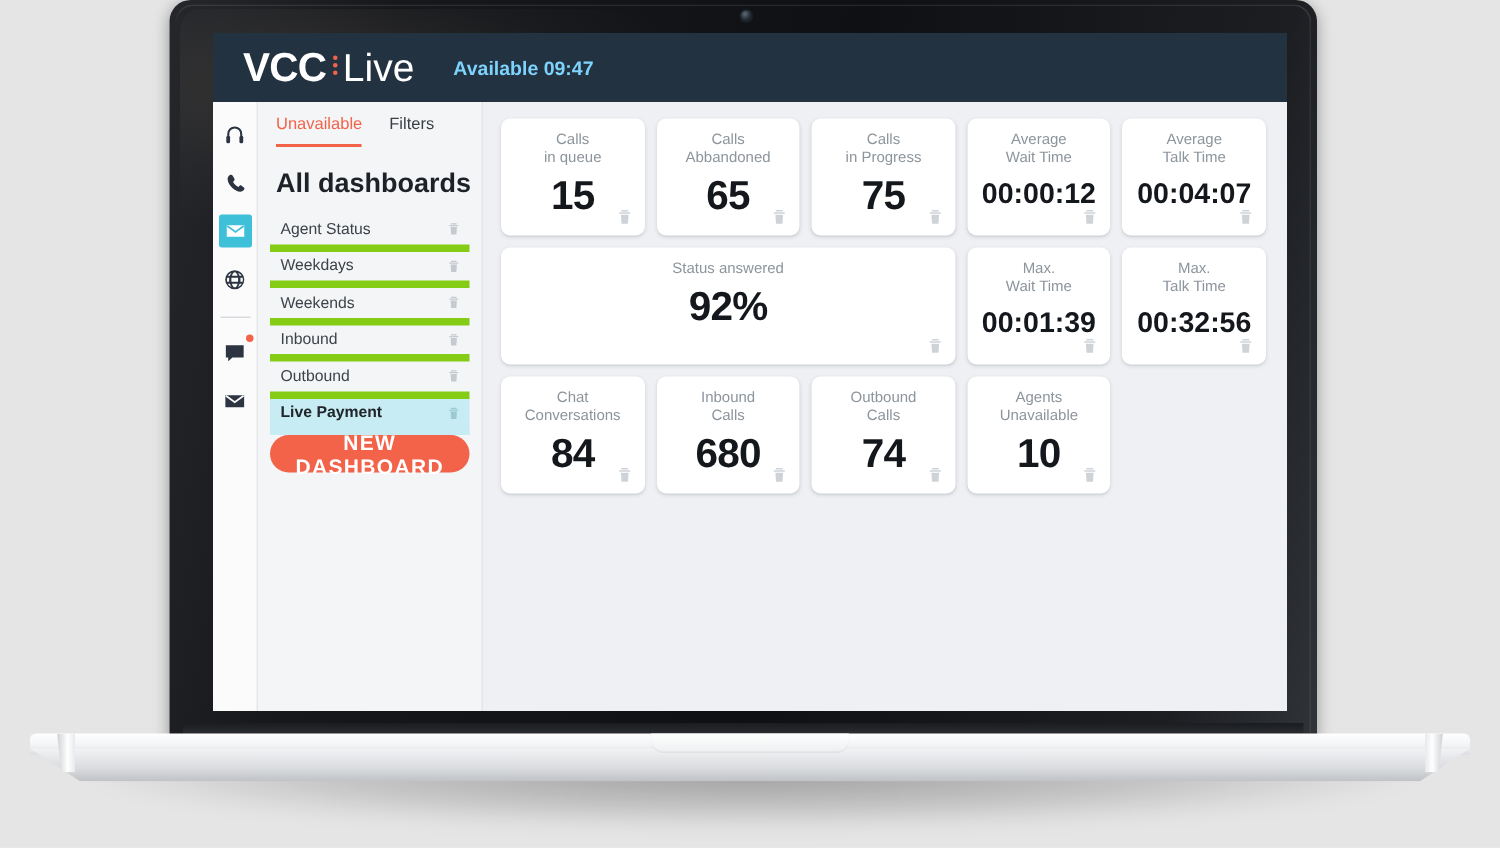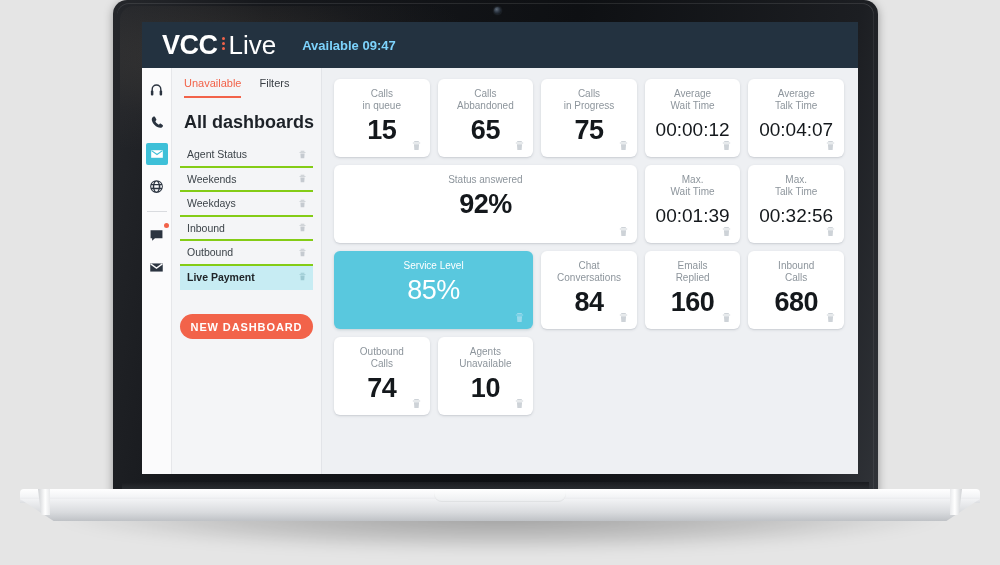--- a/index.html
+++ b/index.html
@@ -120,28 +120,28 @@
     display: flex; flex-direction: column;
   }
   .tabs { display: flex; gap: 18px; padding: 9px 0 0 12px; height: 30px; }
   .tab { font-size: 11px; color: #3a3f45; padding-bottom: 5px; }
   .tab.active { color: #f2634a; border-bottom: 2px solid #f2634a; }
   .sidebar-title { font-size: 18px; color: #1d2228; padding: 14px 0 10px 12px; font-weight: bold; }
   .dash-list { padding: 0 8px; }
   .dash-item {
     height: 24.5px; display: flex; align-items: center; justify-content: space-between;
     padding: 0 6px 0 7px; font-size: 10.5px; color: #3c4349;
-    border-bottom: 2px solid #84cc16;
+    border-bottom: 5px solid #84cc16;
   }
   .dash-item.selected {
     background: #c7ecf3; border-bottom-color: #c7ecf3; font-weight: bold; color: #212529; gap: 28px;
   }
   .new-dash-btn {
-    margin: 24px 8px 0; height: 25px; border-radius: 13px;
-    background: #f2634a; color: #ffffff; font-size: 11px; font-weight: bold;
+    margin: 0 8px 0; height: 25px; border-radius: 13px;
+    background: #f2634a; color: #ffffff; font-size: 14px; font-weight: bold;
     letter-spacing: 0.9px; display: flex; align-items: center; justify-content: center;
     border: none; font-family: inherit; cursor: pointer;
   }
 
   .main { flex: 1; background: #eef0f3; padding: 11px 14px 0 12px; }
   .tile-grid {
     display: grid; grid-template-columns: repeat(5, 1fr);
     gap: 8px 8px;
   }
   .tile {
@@ -155,21 +155,21 @@
   .tile.accent { background: #59c8de; box-shadow: 0 1px 3px rgba(40,90,110,0.22); }
   .tile-label {
     font-size: 10px; color: #8d959c; line-height: 12px; text-align: center;
     white-space: pre-line;
   }
   .tile.accent .tile-label { color: #ffffff; }
   .tile-value {
     font-size: 27px; color: #14181c; font-weight: bold; margin-top: 3px;
     letter-spacing: -0.5px; line-height: 30px;
   }
-  .tile-value.time { font-size: 19px; font-weight: normal; letter-spacing: 0px; text-align: center; }
+  .tile-value.time { font-size: 19px; font-weight: bold; letter-spacing: 0px; text-align: center; }
   .tile.accent .tile-value { color: #ffffff; font-weight: normal; }
   .trash {
     position: absolute; right: 8px; bottom: 6px; width: 11px; height: 13px; opacity: 0.95;
   }
 </style>
 </head>
 <body>
 
 <div id="stage">
 
@@ -243,27 +243,27 @@
         </div>
         <div class="sidebar-title">All dashboards</div>
         <div class="dash-list">
           <div class="dash-item">
             <span>Agent Status</span>
             <svg class="trash-sm" width="9" height="11" viewBox="0 0 24 24" fill="#c5cad0">
                 <path d="M7 2h10v2.4H7zM4 5.5h16v2H4zM6.4 9h11.2l-.9 13H7.3z"></path>
               </svg>
           </div>
           <div class="dash-item">
+            <span>Weekdays</span>
+            <svg width="9" height="11" viewBox="0 0 24 24" fill="#c5cad0">
+                <path d="M7 2h10v2.4H7zM4 5.5h16v2H4zM6.4 9h11.2l-.9 13H7.3z"></path>
+              </svg>
+          </div>
+          <div class="dash-item">
             <span>Weekends</span>
-            <svg width="9" height="11" viewBox="0 0 24 24" fill="#c5cad0">
-                <path d="M7 2h10v2.4H7zM4 5.5h16v2H4zM6.4 9h11.2l-.9 13H7.3z"></path>
-              </svg>
-          </div>
-          <div class="dash-item">
-            <span>Weekdays</span>
             <svg width="9" height="11" viewBox="0 0 24 24" fill="#c5cad0">
                 <path d="M7 2h10v2.4H7zM4 5.5h16v2H4zM6.4 9h11.2l-.9 13H7.3z"></path>
               </svg>
           </div>
           <div class="dash-item">
             <span>Inbound</span>
             <svg width="9" height="11" viewBox="0 0 24 24" fill="#c5cad0">
                 <path d="M7 2h10v2.4H7zM4 5.5h16v2H4zM6.4 9h11.2l-.9 13H7.3z"></path>
               </svg>
           </div>
@@ -341,39 +341,24 @@
                 </svg></span>
             </div>
             <div class="tile">
               <div class="tile-label">Max.
 Talk Time</div>
               <div class="tile-value time">00:32:56</div>
               <span class="trash"><svg width="11" height="13" viewBox="0 0 24 24" fill="#ccd1d6">
                   <path d="M7 2h10v2.4H7zM4 5.5h16v2H4zM6.4 9h11.2l-.9 13H7.3z"></path>
                 </svg></span>
             </div>
-            <div class="tile span2 accent">
-              <div class="tile-label">Service Level</div>
-              <div class="tile-value">85%</div>
-              <span class="trash"><svg width="11" height="13" viewBox="0 0 24 24" fill="#9fdced">
-                  <path d="M7 2h10v2.4H7zM4 5.5h16v2H4zM6.4 9h11.2l-.9 13H7.3z"></path>
-                </svg></span>
-            </div>
             <div class="tile">
               <div class="tile-label">Chat
 Conversations</div>
               <div class="tile-value">84</div>
-              <span class="trash"><svg width="11" height="13" viewBox="0 0 24 24" fill="#ccd1d6">
-                  <path d="M7 2h10v2.4H7zM4 5.5h16v2H4zM6.4 9h11.2l-.9 13H7.3z"></path>
-                </svg></span>
-            </div>
-            <div class="tile">
-              <div class="tile-label">Emails
-Replied</div>
-              <div class="tile-value">160</div>
               <span class="trash"><svg width="11" height="13" viewBox="0 0 24 24" fill="#ccd1d6">
                   <path d="M7 2h10v2.4H7zM4 5.5h16v2H4zM6.4 9h11.2l-.9 13H7.3z"></path>
                 </svg></span>
             </div>
             <div class="tile">
               <div class="tile-label">Inbound
 Calls</div>
               <div class="tile-value">680</div>
               <span class="trash"><svg width="11" height="13" viewBox="0 0 24 24" fill="#ccd1d6">
                   <path d="M7 2h10v2.4H7zM4 5.5h16v2H4zM6.4 9h11.2l-.9 13H7.3z"></path>

